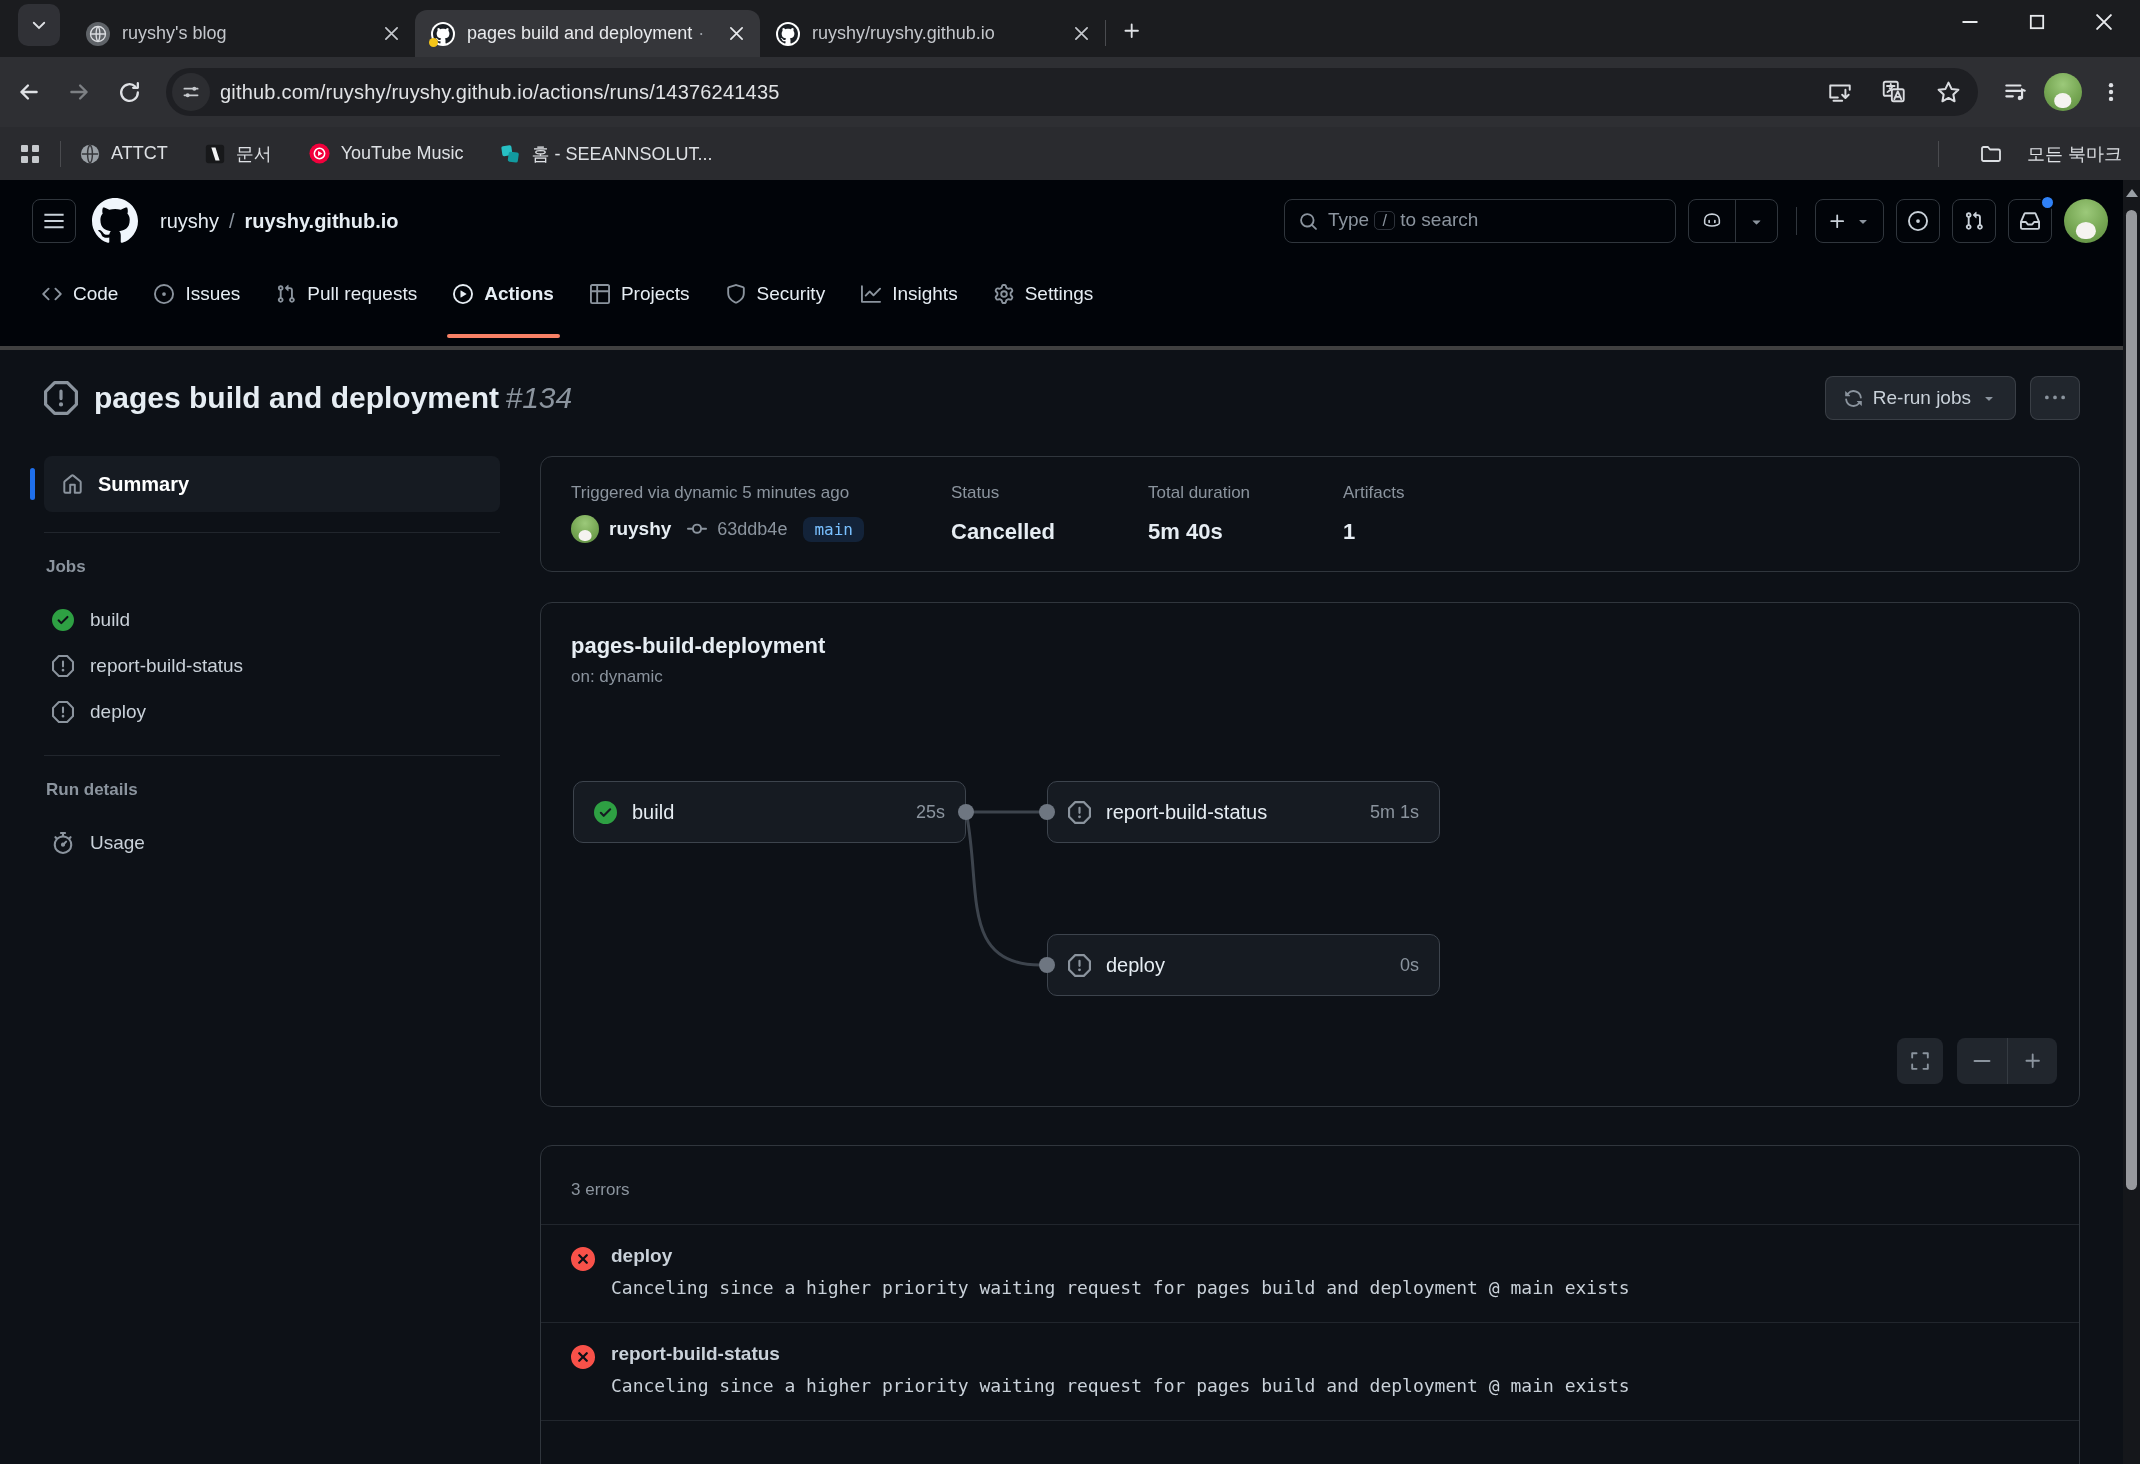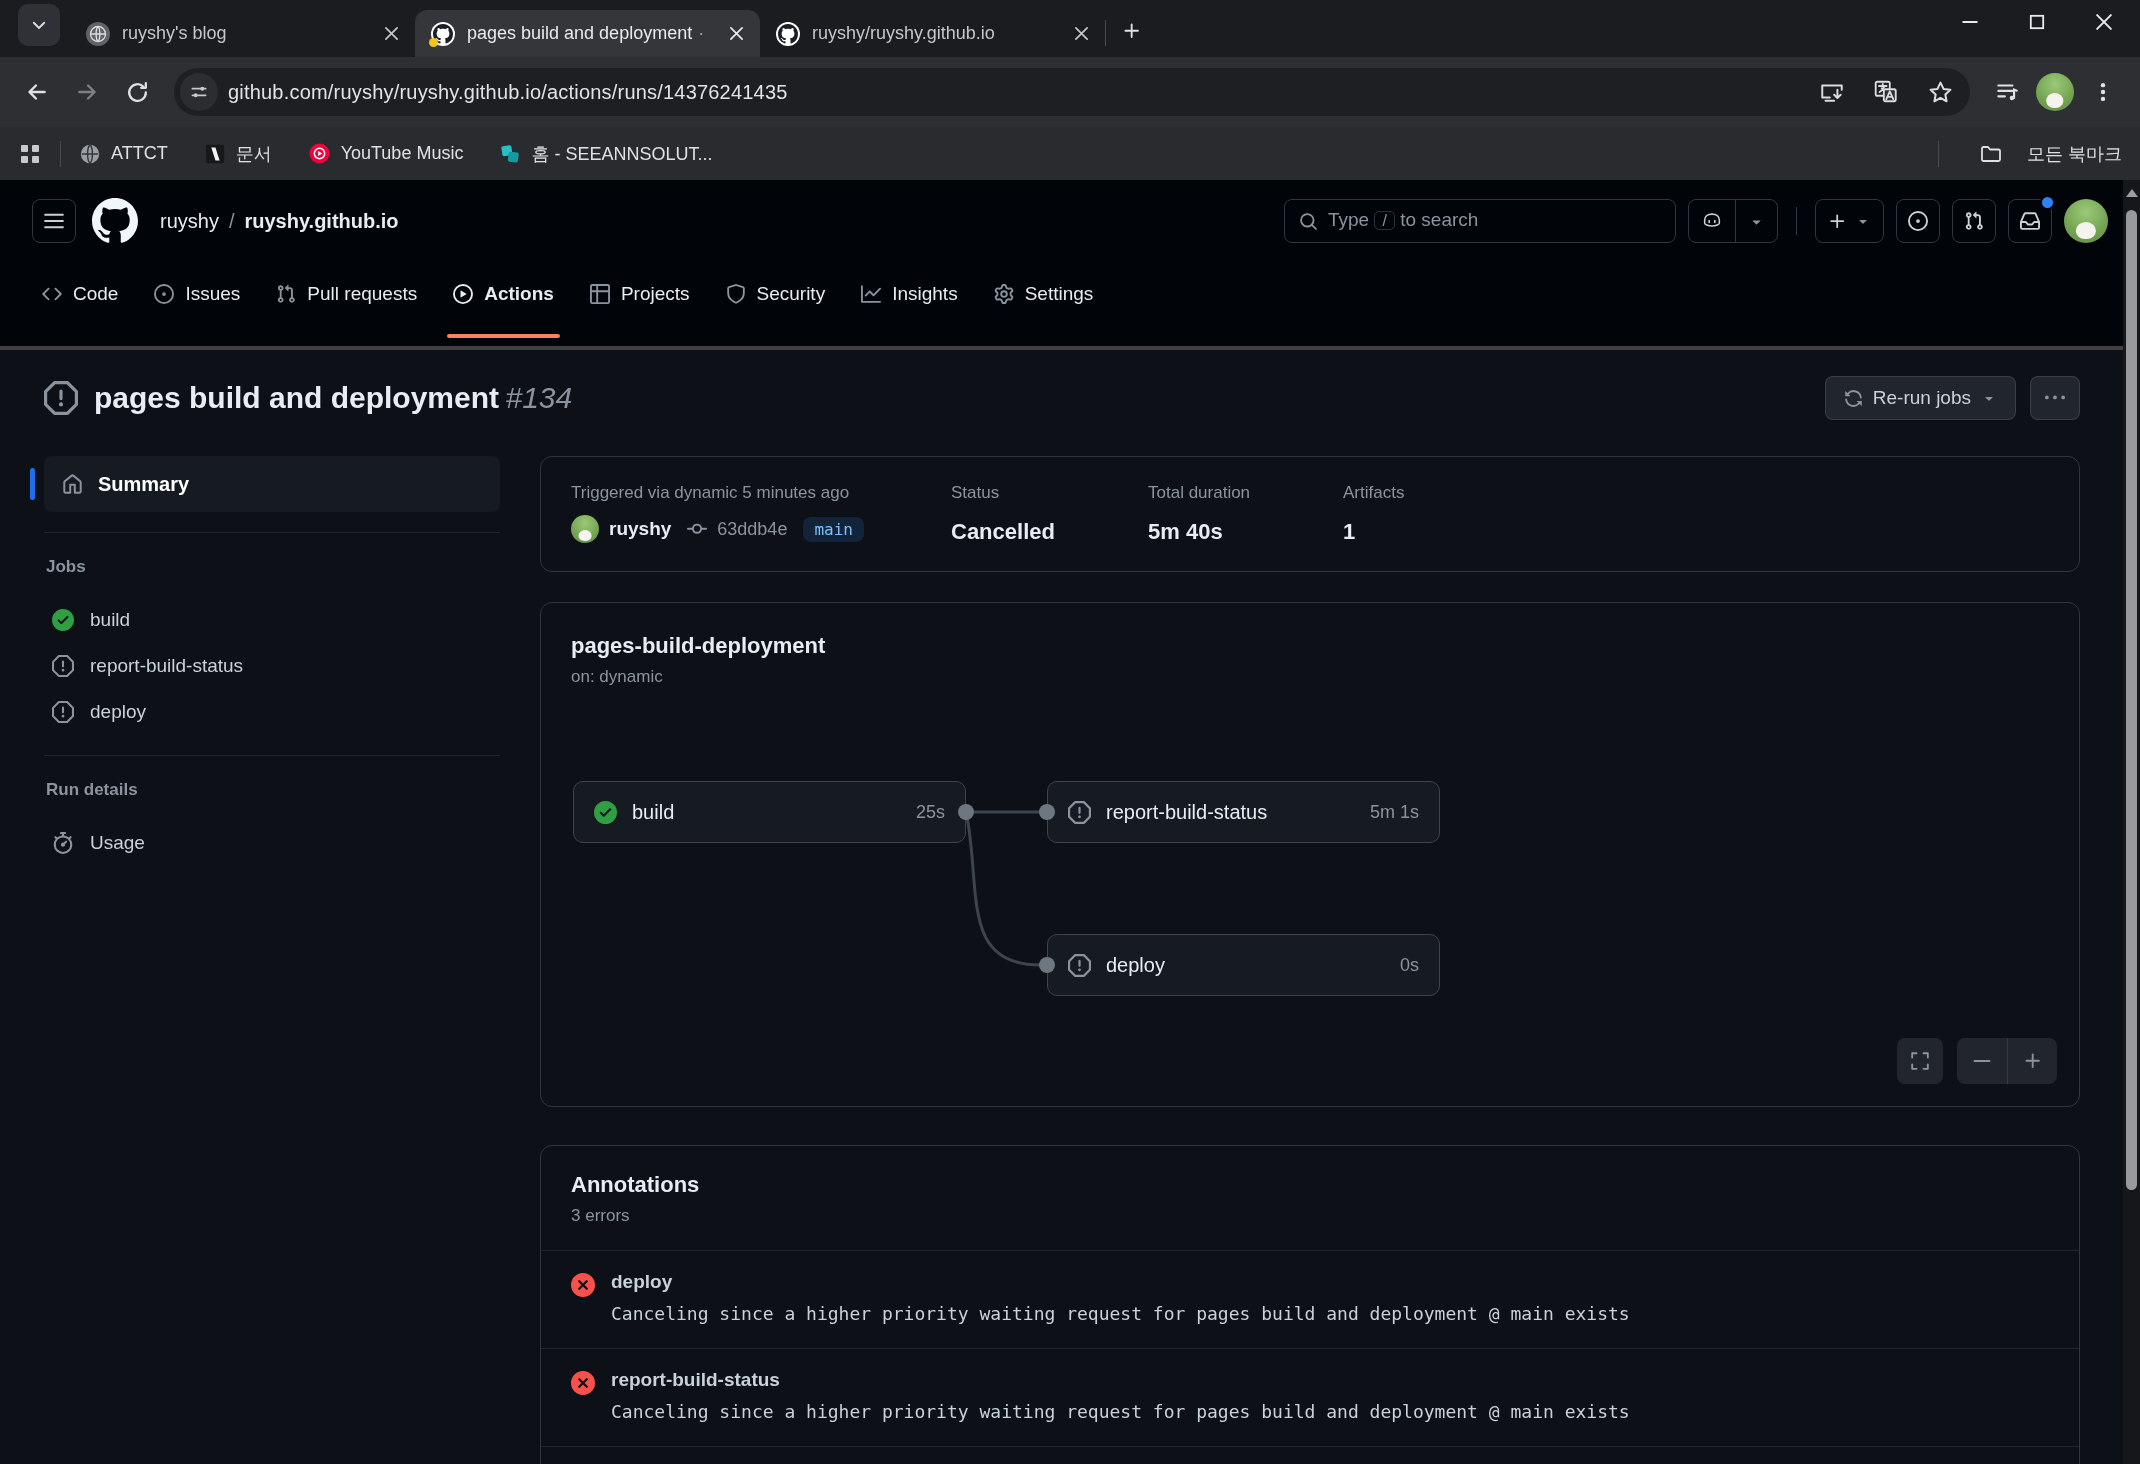--- a/index.html
+++ b/index.html
@@ -20,21 +20,21 @@
   .favicon { width:24px; height:24px; border-radius:50%; flex-shrink:0; position:relative; }
   .favicon.github { background:#ffffff; display:flex; align-items:center; justify-content:center; }
   .favicon .yellow-dot { position:absolute; left:-2px; bottom:-1px; width:9px; height:9px;
     border-radius:50%; background:#f5c518; }
   .tab-close { width:24px; height:24px; border-radius:50%; display:flex; align-items:center;
     justify-content:center; color:#c4c7cc; flex-shrink:0; }
   .newtab-btn { width:36px; height:36px; border-radius:50%; display:flex; align-items:center;
     justify-content:center; margin:0 0 8px 8px; color:#dfe1e5; }
   .win-controls { margin-left:auto; display:flex; align-items:center; gap:48px; padding:0 26px 14px 20px; align-self:center; }
 
-  .toolbar { height:70px; background:#2e2f33; display:flex; align-items:center; padding:0 16px; gap:8px;justify-content:flex-end; }
+  .toolbar { height:70px; background:#2e2f33; display:flex; align-items:center; padding:0 8px; gap:8px;justify-content:flex-end; }
   .tb-btn { width:42px; height:42px; border-radius:50%; display:flex; align-items:center; justify-content:center; }
   .omnibox { flex:1; height:48px; background:#1e1f23; border-radius:24px; display:flex;
     align-items:center; padding:0 16px 0 6px; margin:0 8px; }
   .site-info { width:38px; height:38px; border-radius:50%; background:#2c2d31; display:flex;
     align-items:center; justify-content:center; margin-right:10px; }
   .url-text { flex:1; color:#e1e3e6; font-size:20px; letter-spacing:.2px; white-space:nowrap; overflow:hidden; }
   .omni-icons { display:flex; align-items:center; gap:28px; margin-left:16px; }
   .avatar { border-radius:50%; background:radial-gradient(circle at 50% 30%, #9cc97a 0%, #76a653 55%, #5c8c41 100%); position:relative; overflow:hidden; flex-shrink:0; }
   .avatar::after { content:""; position:absolute; left:50%; top:52%; transform:translateX(-50%);
     width:46%; height:40%; background:#f5f3f0; border-radius:50% 50% 45% 45%; }
@@ -663,21 +663,20 @@
             <svg width="20" height="20" viewBox="0 0 16 16" fill="#8b949e">
                 <use href="#i-plus"></use>
               </svg>
           </span>
         </div>
       </div>
     </div>
 
     <div class="panel ann-panel">
       <div class="ann-head">
-        <div class="ann-title">Annotations</div>
         <div class="ann-sub">3 errors</div>
       </div>
       <div class="ann-row">
         <svg width="24" height="24" viewBox="0 0 16 16" fill="#f85149" style="margin-top:2px;">
             <use href="#i-x-fill"></use>
           </svg>
         <div>
           <div class="ann-job">deploy</div>
           <div class="ann-msg">Canceling since a higher priority waiting request for pages build and deployment @ main exists</div>
         </div>

